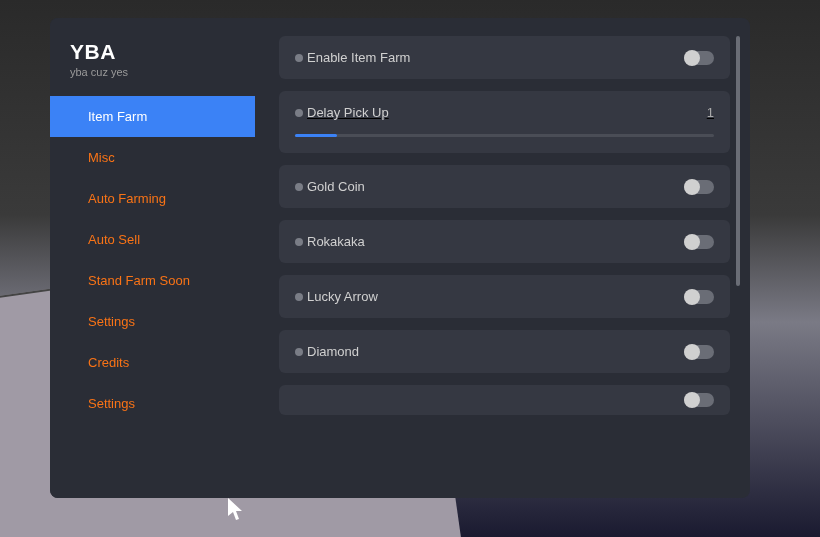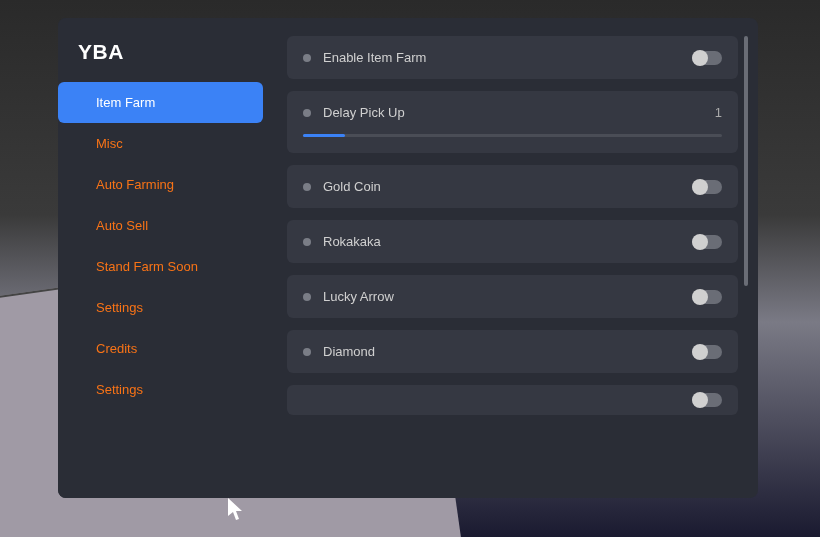--- a/index.html
+++ b/index.html
@@ -20,21 +20,21 @@
       left: -5%;
       top: 50%;
       width: 60%;
       height: 80%;
       background: #a09aa5;
       transform: rotate(-8deg);
       border-top: 2px solid #444;
     }
     .window {
       position: absolute;
-      left: 58px;
+      left: 50px;
       top: 18px;
       width: 700px;
       height: 480px;
       background: #2a2d36;
       border-radius: 8px;
       display: flex;
       overflow: hidden;
     }
     .sidebar {
       width: 205px;
@@ -60,21 +60,21 @@
     }
     .nav-item {
       color: #f97316;
       font-size: 13px;
       padding: 13px 0 13px 38px;
       cursor: pointer;
     }
     .nav-item.active {
       background: #3b82f6;
       color: #fff;
-      border-radius: 6px;
+      border-radius: 0;
     }
     .content {
       flex: 1;
       padding: 18px 20px 18px 24px;
       overflow-y: auto;
       position: relative;
     }
     .scrollbar {
       position: absolute;
       right: 10px;
@@ -89,21 +89,21 @@
       border-radius: 6px;
       margin-bottom: 12px;
       padding: 14px 16px;
       display: flex;
       align-items: center;
       justify-content: space-between;
     }
     .row-left {
       display: flex;
       align-items: center;
-      gap: 12px;
+      gap: 4px;
     }
     .dot {
       width: 8px;
       height: 8px;
       border-radius: 50%;
       background: #7a7d86;
       flex-shrink: 0;
     }
     .row-label {
       color: #d0d0d0;
@@ -129,20 +129,21 @@
     .slider-row {
       background: #353842;
       border-radius: 6px;
       margin-bottom: 12px;
       padding: 14px 16px 16px 16px;
     }
     .slider-head {
       display: flex;
       align-items: center;
       justify-content: space-between;
+      text-decoration: underline;
     }
     .slider-value {
       color: #aaa;
       font-size: 13px;
     }
     .slider-track {
       margin-top: 14px;
       height: 3px;
       background: #4a4d56;
       border-radius: 2px;
@@ -171,20 +172,21 @@
   </style>
 </head>
 <body>
 
 <div class="bg-shape"></div>
 
 <div class="window">
   <div class="sidebar">
     <div class="brand">
       <div class="brand-title">YBA</div>
+      <div class="brand-sub">yba cuz yes</div>
     </div>
     <div class="nav-item active"><span>Item Farm</span></div>
     <div class="nav-item"><span>Misc</span></div>
     <div class="nav-item"><span>Auto Farming</span></div>
     <div class="nav-item"><span>Auto Sell</span></div>
     <div class="nav-item"><span>Stand Farm Soon</span></div>
     <div class="nav-item"><span>Settings</span></div>
     <div class="nav-item"><span>Credits</span></div>
     <div class="nav-item"><span>Settings</span></div>
   </div>

